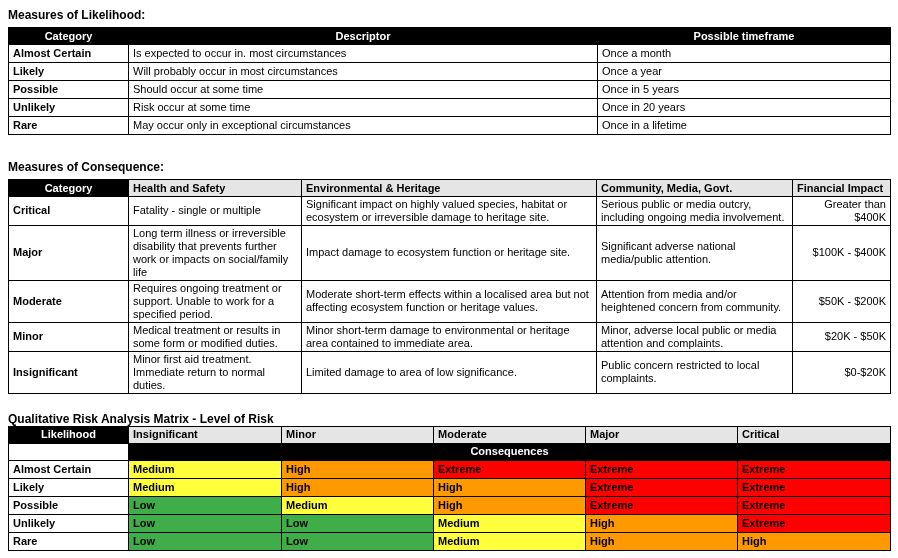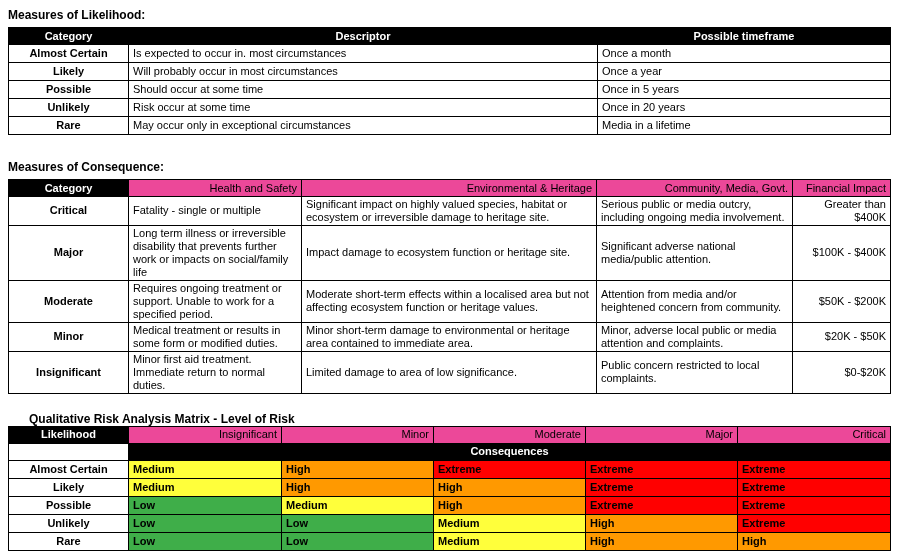--- a/index.html
+++ b/index.html
@@ -29,34 +29,34 @@
     overflow: hidden;
   }
   .hdr {
     background: #000;
     color: #fff;
     font-weight: bold;
     text-align: center;
     height: 17px;
   }
   .white-h {
-    background: #ec4899;
+    background: #e5e5e5;
     color: #000;
-    font-weight: normal;
-    text-align: right;
+    font-weight: bold;
+    text-align: left;
     height: 17px;
   }
-  .cat { font-weight: bold; text-align: center; }
+  .cat { font-weight: bold; text-align: left; }
   .ctr { text-align: right; }
   .risk { font-weight: bold; text-align: left; height: 18px; }
   .likelihood-tbl td { height: 18px; }
   .likelihood-tbl { margin-bottom: 25px; }
   .consequence-tbl { margin-bottom: 18px; }
   .corner { border: none; background: #fff; }
-  .mb-sec { margin-bottom: 0; margin-left: 21px; }
+  .mb-sec { margin-bottom: 0; }
 </style>
 </head>
 <body>
 
 <div class="doc">
 
   <div class="section-title">Measures of Likelihood:</div>
 
   <table class="tbl likelihood-tbl">
     <colgroup>
@@ -88,21 +88,21 @@
         <td>Once in 5 years</td>
       </tr>
       <tr>
         <td class="cat">Unlikely</td>
         <td>Risk occur at some time</td>
         <td>Once in 20 years</td>
       </tr>
       <tr>
         <td class="cat">Rare</td>
         <td>May occur only in exceptional circumstances</td>
-        <td>Media in a lifetime</td>
+        <td>Once in a lifetime</td>
       </tr>
     </tbody>
   </table>
 
   <div class="section-title">Measures of Consequence:</div>
 
   <table class="tbl consequence-tbl">
     <colgroup>
       <col style="width:120px">
         <col style="width:173px">

